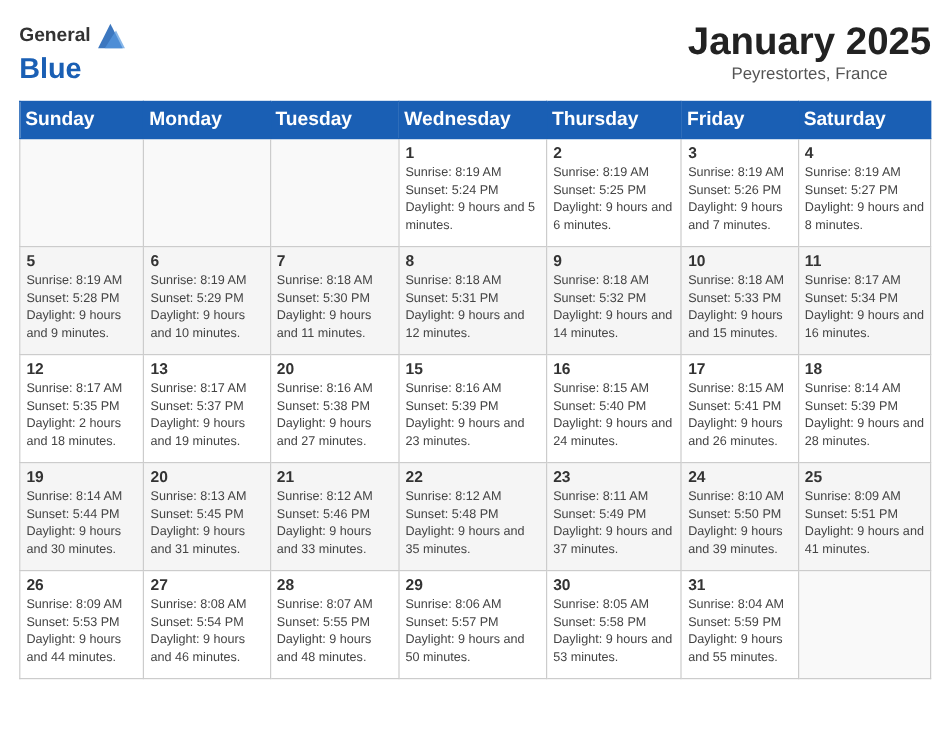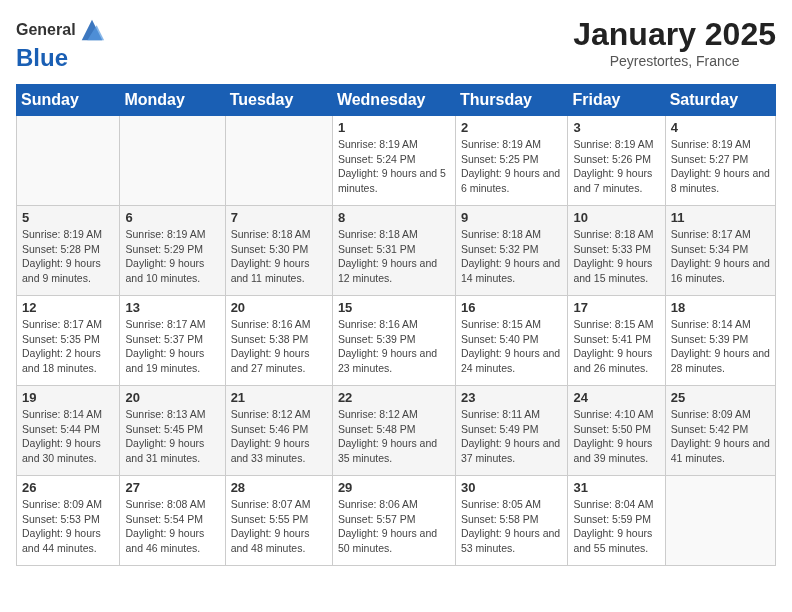--- a/index.html
+++ b/index.html
@@ -256,28 +256,28 @@
           <div class="cell-text">Daylight: 9 hours and 35 minutes.</div>
         </td>
         <td>
           <span class="day-num">23</span>
           <div class="cell-text">Sunrise: 8:11 AM</div>
           <div class="cell-text">Sunset: 5:49 PM</div>
           <div class="cell-text">Daylight: 9 hours and 37 minutes.</div>
         </td>
         <td>
           <span class="day-num">24</span>
-          <div class="cell-text">Sunrise: 4:10 AM</div>
+          <div class="cell-text">Sunrise: 8:10 AM</div>
           <div class="cell-text">Sunset: 5:50 PM</div>
           <div class="cell-text">Daylight: 9 hours and 39 minutes.</div>
         </td>
         <td>
           <span class="day-num">25</span>
           <div class="cell-text">Sunrise: 8:09 AM</div>
-          <div class="cell-text">Sunset: 5:42 PM</div>
+          <div class="cell-text">Sunset: 5:51 PM</div>
           <div class="cell-text">Daylight: 9 hours and 41 minutes.</div>
         </td>
       </tr>
       <tr>
         <td>
           <span class="day-num">26</span>
           <div class="cell-text">Sunrise: 8:09 AM</div>
           <div class="cell-text">Sunset: 5:53 PM</div>
           <div class="cell-text">Daylight: 9 hours and 44 minutes.</div>
         </td>

